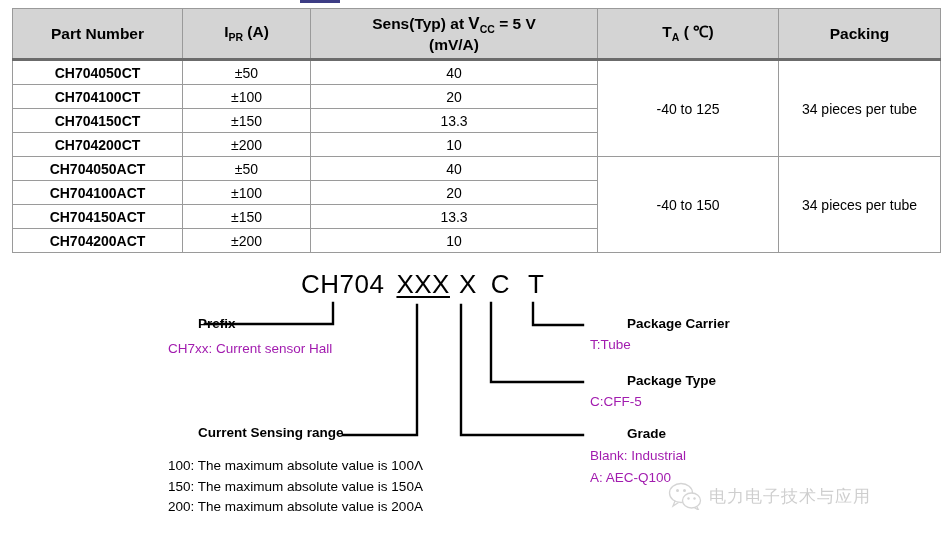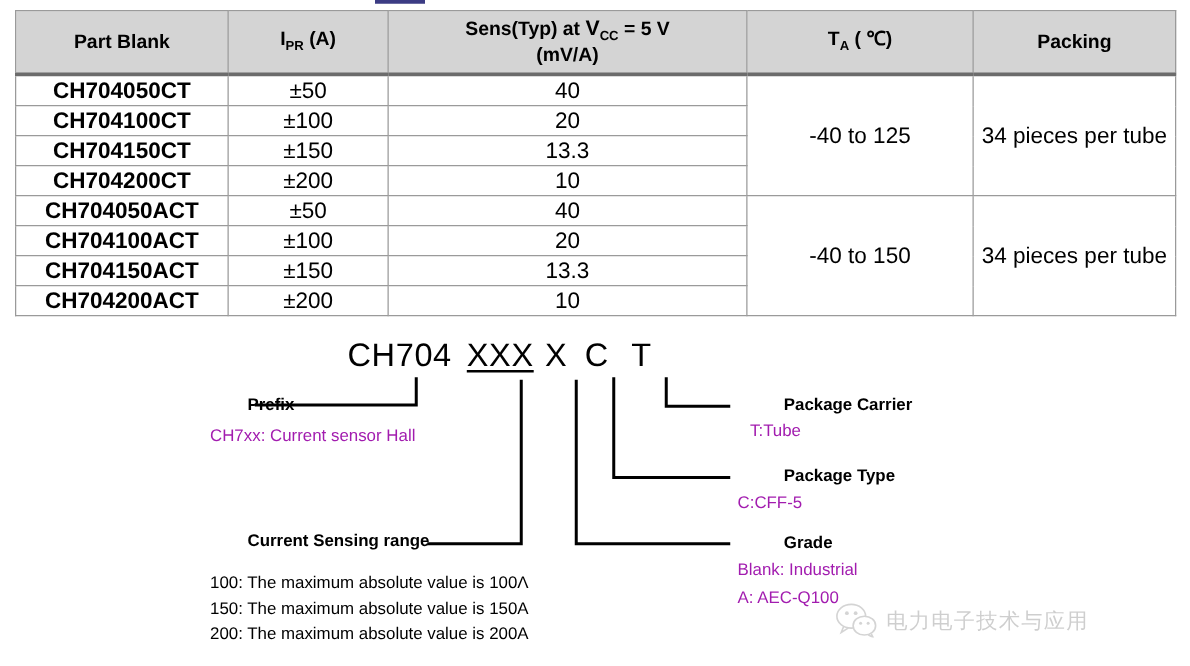--- a/index.html
+++ b/index.html
@@ -21,29 +21,29 @@
   table.order thead th{
     background:#d4d4d4;
     font-weight:bold;
     font-size:15.5px;
     height:45px;
     line-height:1.12;
     border-bottom:3px solid #6b6b6b;
     padding:2px 4px;
   }
   table.order tbody td{
-    font-size:18px;
+    font-size:14px;
     height:23px;
     padding:0;
   }
   td.pn{font-weight:bold;font-size:13.5px;}
   .sub{font-size:10.5px;vertical-align:sub;}
   .big{font-size:17px;}
   .code{
-    position:absolute;left:278px;top:269px;
+    position:absolute;left:301px;top:269px;
     font-size:26px;color:#000;letter-spacing:.5px;
     white-space:nowrap;font-family:"Liberation Sans", sans-serif;
   }
   .code .u{text-decoration:underline;text-underline-offset:3px;}
   .code .sp1{display:inline-block;width:12px;}
   .code .sp2{display:inline-block;width:9px;}
   .code .sp3{display:inline-block;width:14px;}
   .code .sp4{display:inline-block;width:18px;}
   svg.lines{position:absolute;left:0;top:0;width:952px;height:533px;pointer-events:none;}
   .lbl{position:absolute;font-size:13.5px;font-weight:bold;color:#000;white-space:nowrap;padding-left:37px;}
@@ -69,21 +69,21 @@
 <table class="order">
   <colgroup>
     <col style="width:170px">
         <col style="width:128px">
         <col style="width:287px">
     <col style="width:181px">
         <col style="width:162px">
   </colgroup>
   <thead>
     <tr>
-      <th>Part Blank</th>
+      <th>Part Number</th>
       <th>
         <span>I</span><span class="sub">PR</span><span> (A)</span>
       </th>
       <th>
         <span>Sens(Typ) at </span><span class="big">V</span><span class="sub">CC</span><span> = 5 V</span><br>
         <span>(mV/A)</span>
       </th>
       <th>
         <span>T</span><span class="sub">A</span><span> ( ℃)</span>
       </th>
@@ -162,21 +162,21 @@
 <div class="val" style="left:168px;top:341px;">CH7xx: Current sensor Hall</div>
 
 <div class="lbl" style="left:161px;top:425px;">Current Sensing range</div>
 <div class="list" style="left:168px;top:456px;">
   <div>100: The maximum absolute value is 100Λ</div>
   <div>150: The maximum absolute value is 150A</div>
   <div>200: The maximum absolute value is 200A</div>
 </div>
 
 <div class="lbl" style="left:590px;top:316px;">Package Carrier</div>
-<div class="val" style="left:590px;top:337px;margin-left:10px;">T:Tube</div>
+<div class="val" style="left:590px;top:337px;">T:Tube</div>
 
 <div class="lbl" style="left:590px;top:373px;">Package Type</div>
 <div class="val" style="left:590px;top:394px;">C:CFF-5</div>
 
 <div class="lbl" style="left:590px;top:426px;">Grade</div>
 <div class="val" style="left:590px;top:448px;">Blank: Industrial</div>
 <div class="val" style="left:590px;top:470px;">A: AEC-Q100</div>
 
 <div class="wm">
   <svg width="34" height="28" viewBox="0 0 34 28">

